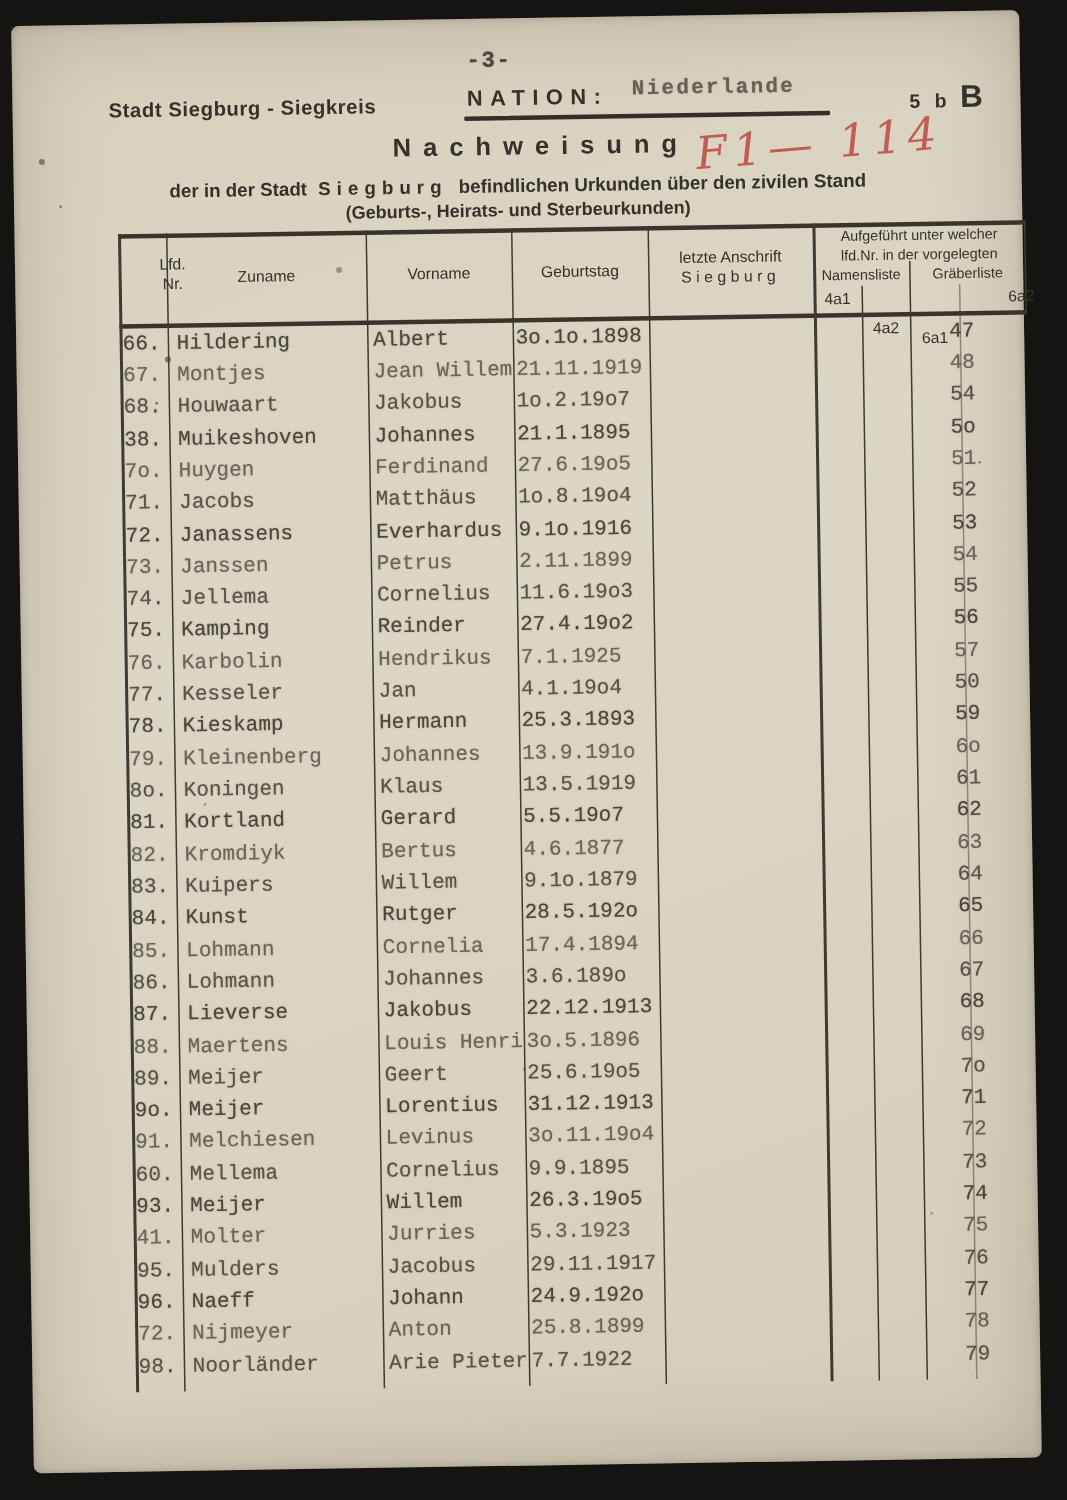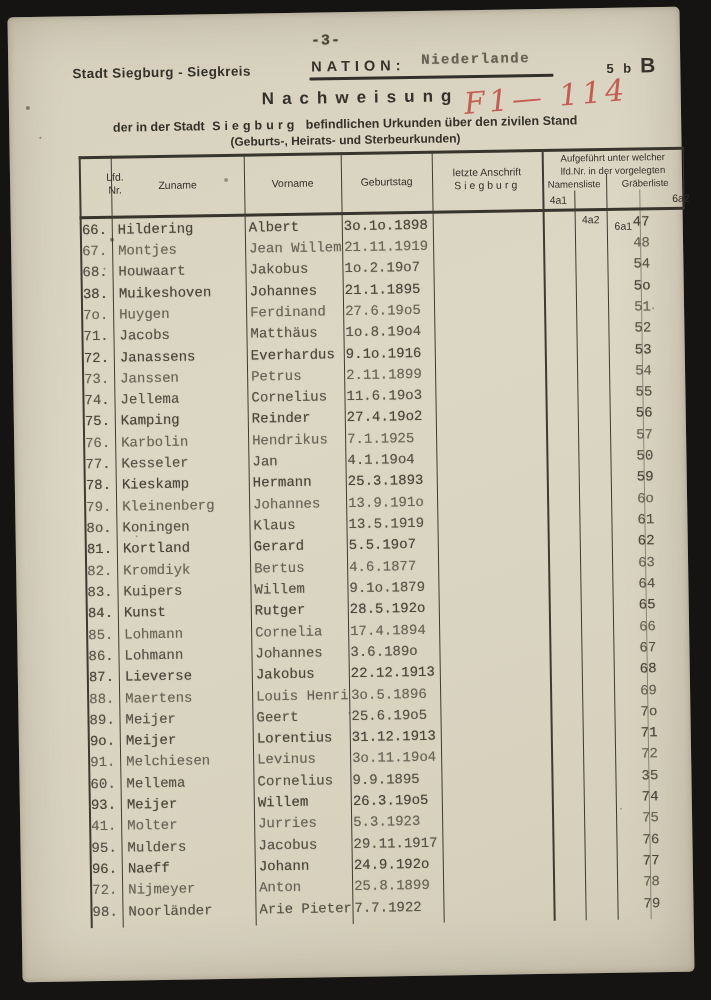--- a/index.html
+++ b/index.html
@@ -441,21 +441,21 @@
 
   <div class="trow ink2">
     <div class="c nr">60.</div>
     <div class="c zu">Mellema</div>
     <div class="c vo">Cornelius</div>
     <div class="c ge">9.9.1895</div>
     <div class="c an"></div>
     <div class="c a41"></div>
     <div class="c a42"></div>
     <div class="c g61"></div>
-    <div class="c g62">35</div>
+    <div class="c g62">73</div>
   </div>
 
   <div class="trow ink0">
     <div class="c nr">93.</div>
     <div class="c zu">Meijer</div>
     <div class="c vo">Willem</div>
     <div class="c ge">26.3.19o5</div>
     <div class="c an"></div>
     <div class="c a41"></div>
     <div class="c a42"></div>

